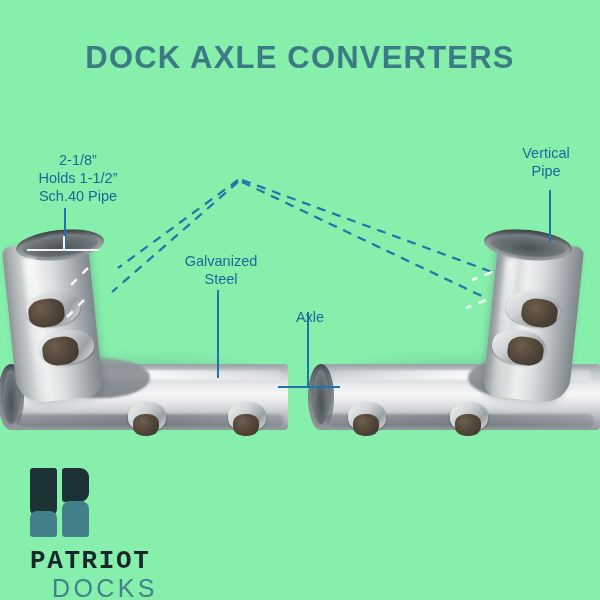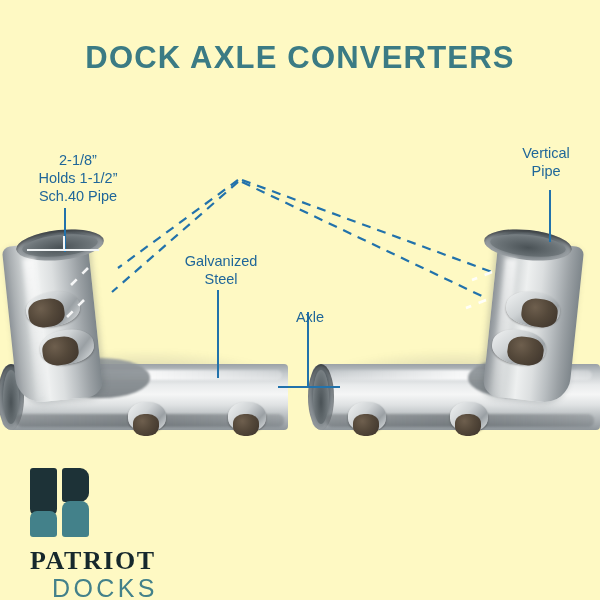--- a/index.html
+++ b/index.html
@@ -10,21 +10,21 @@
   body {
     width: 600px;
     height: 600px;
     font-family: "Liberation Sans", sans-serif;
     overflow: hidden;
   }
   #stage {
     position: relative;
     width: 600px;
     height: 600px;
-    background: #fef9c3;
+    background: #86efac;
   }
 
   
   #page-title {
     position: absolute;
     left: 0;
     top: 40px;
     width: 600px;
     text-align: center;
     font-size: 31px;
@@ -125,21 +125,21 @@
 
   
   #logo-block { position: absolute; left: 30px; top: 468px; }
   #logo-mark { position: relative; width: 80px; height: 68px; }
   #logo-mark i { position: absolute; display: block; }
   .mk-dark { background: #1d3237; }
   .mk-teal { background: #43818a; }
   #logo-text { margin-top: 10px; }
   #logo-word-1 {
     font-size: 26px; font-weight: 700; letter-spacing: 1.6px;
-    color: #16282c; font-family: Liberation Serif, serif;
+    color: #16282c; font-family: Liberation Mono, monospace;
   }
   #logo-word-2 {
     font-size: 25px; font-weight: 400; letter-spacing: 3.4px;
     color: #43818a; margin-left: 22px; margin-top: -2px;
     font-family: "Liberation Sans", sans-serif;
   }
 </style>
 </head>
 <body>
 

